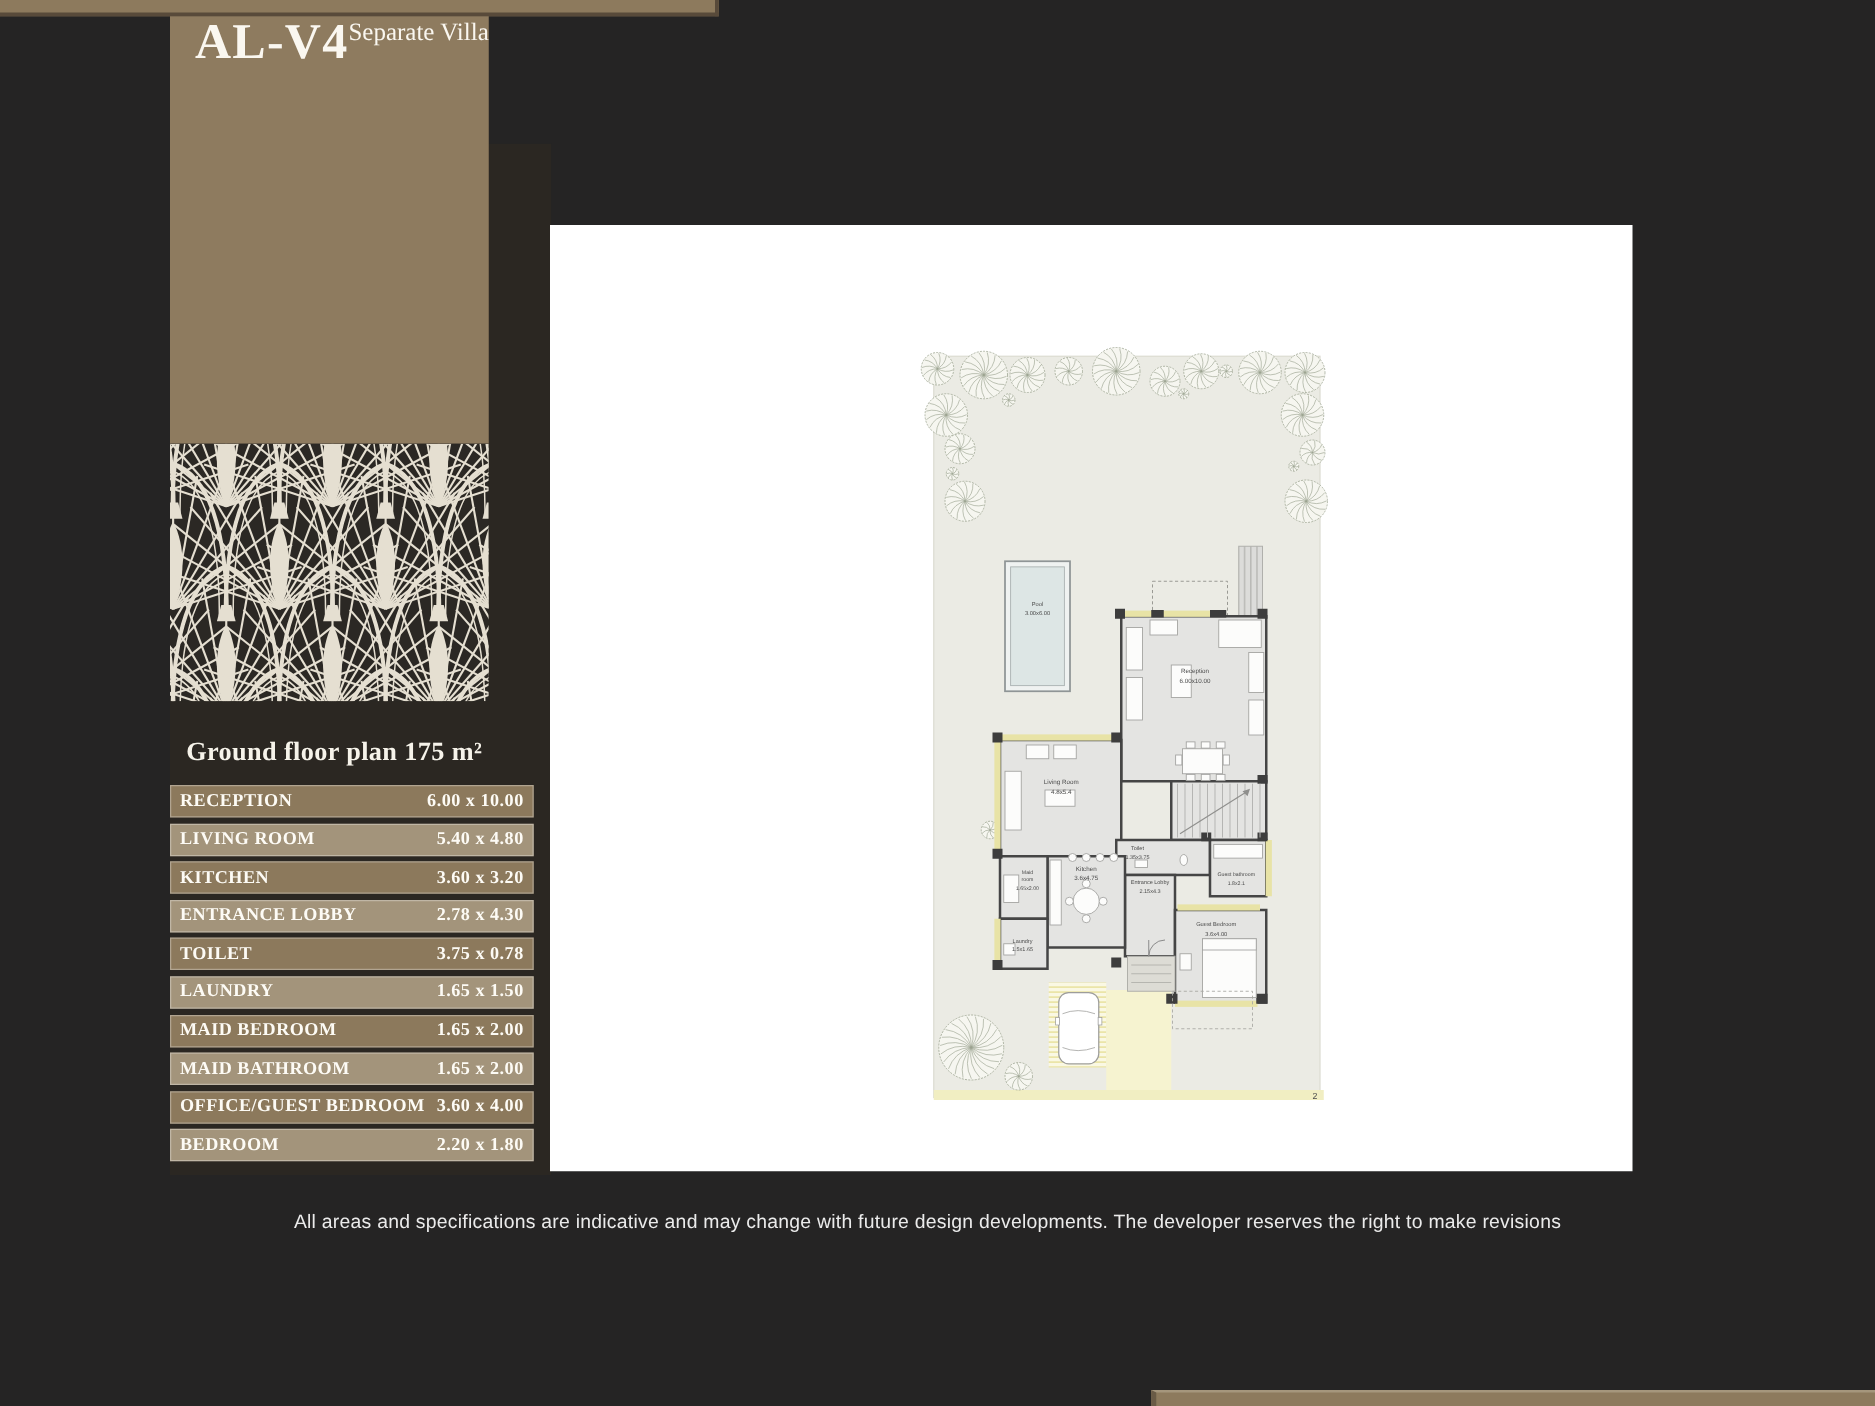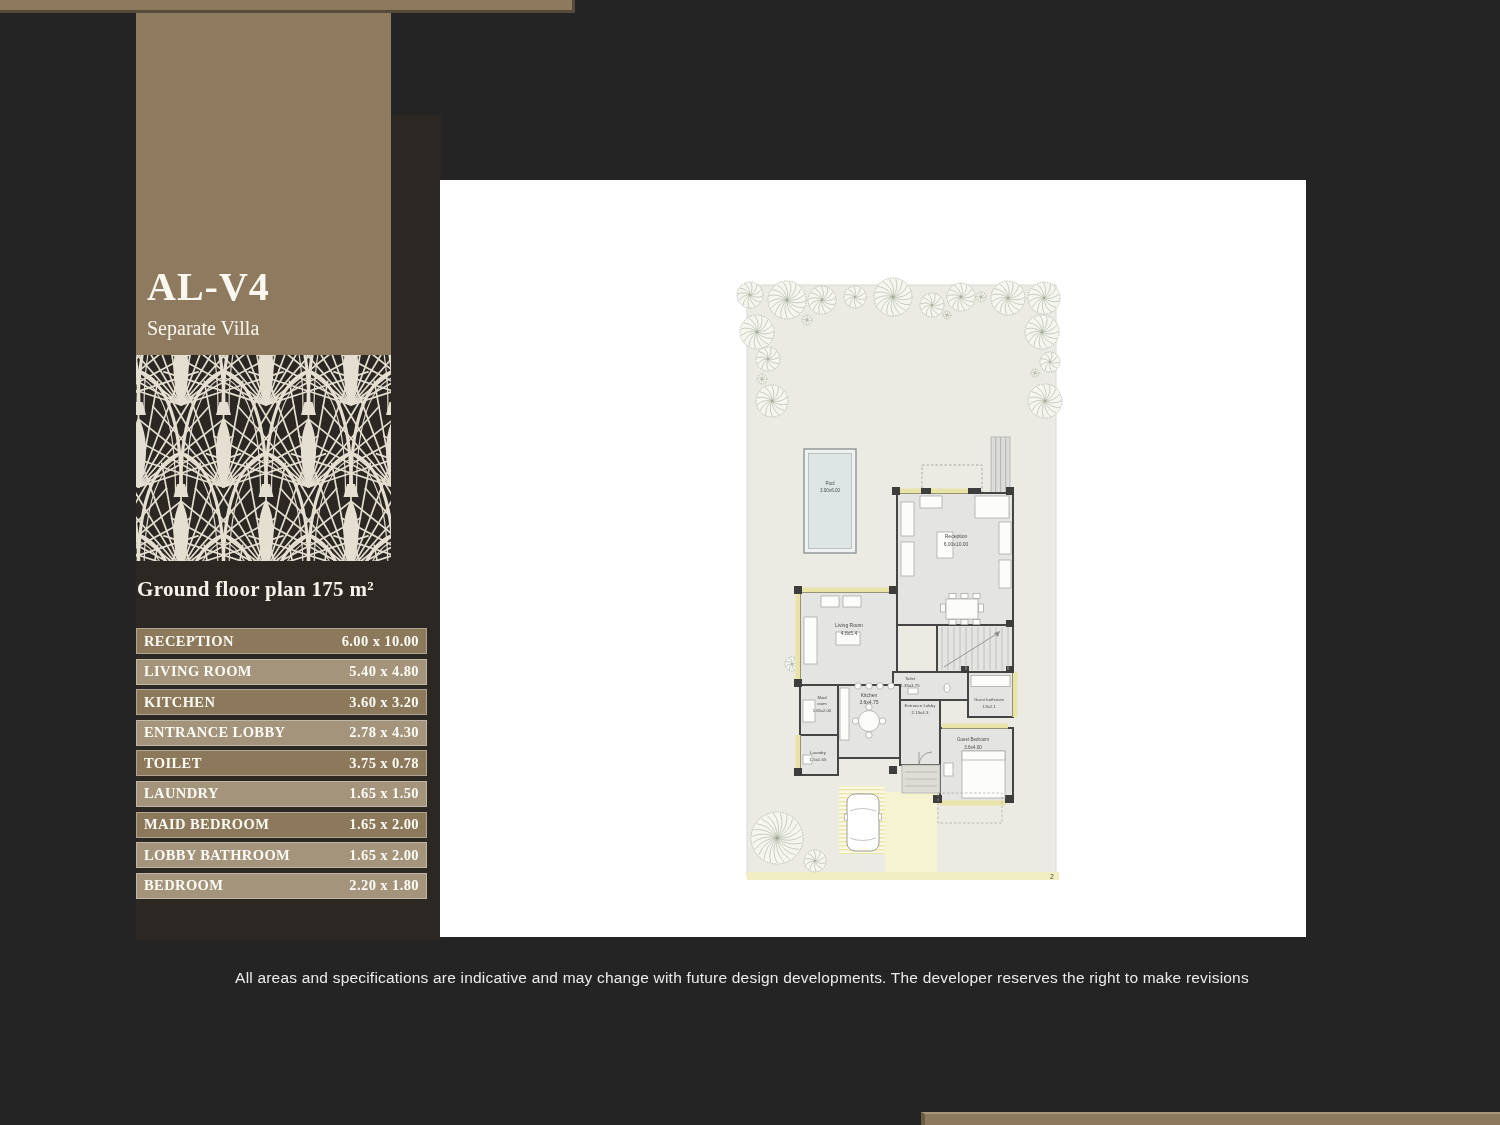--- a/index.html
+++ b/index.html
@@ -16,36 +16,36 @@
   .bottom-bar{
     position:absolute;left:921px;top:1112px;width:579px;height:13px;
     background:#8d7a5d;border-top:2px solid #a5967c;border-left:4px solid #6a5b46;
     box-sizing:border-box;
   }
 
   .side-panel{position:absolute;left:136px;top:115px;width:305px;height:825px;background:#2b2722;}
 
   .header-band{
     position:absolute;left:136px;top:13px;width:255px;height:342px;
-    background:#8e7b5f;display:flex;flex-direction:column;justify-content:flex-end;
+    background:#8e7b5f;display:flex;flex-direction:row;justify-content:flex-end;
     padding:0 0 12px 11px;box-sizing:border-box;color:#faf7f0;
   }
   .header-band h1{
     margin:0 0 8px 0;font-family:"Liberation Serif",serif;font-weight:700;
     font-size:40px;line-height:1.0;letter-spacing:1px;
   }
   .header-band .sub{font-family:"Liberation Serif",serif;font-size:20px;line-height:1.38;}
 
   .pattern{
     position:absolute;left:136px;top:355px;width:255px;height:206px;
     background:#2b2824;overflow:hidden;
   }
 
   .floor-title{
-    position:absolute;left:137px;top:577px;margin:0;color:#f6f3ea;
+    position:absolute;left:137px;top:577px;margin:12px;color:#f6f3ea;
     font-family:"Liberation Serif",serif;font-size:21px;font-weight:700;letter-spacing:.3px;
   }
 
   #room-table{position:absolute;left:136px;top:628px;width:291px;}
   .t-row{
     height:26px;margin-bottom:4.6px;display:flex;align-items:center;
     justify-content:space-between;padding:0 7px;box-sizing:border-box;
     font-family:"Liberation Serif",serif;font-weight:700;font-size:14.5px;
     color:#fdfbf5;letter-spacing:.4px;border:1px solid rgba(255,255,255,.32);
   }
@@ -153,22 +153,26 @@
         </div>
         <div class="t-row t-row--light">
           <span class="t-name">LAUNDRY</span>
           <span class="t-dims">1.65 x 1.50</span>
         </div>
         <div class="t-row t-row--dark">
           <span class="t-name">MAID BEDROOM</span>
           <span class="t-dims">1.65 x 2.00</span>
         </div>
         <div class="t-row t-row--light">
-          <span class="t-name">LOBBY BATHROOM</span>
+          <span class="t-name">MAID BATHROOM</span>
           <span class="t-dims">1.65 x 2.00</span>
+        </div>
+        <div class="t-row t-row--dark">
+          <span class="t-name">OFFICE/GUEST BEDROOM</span>
+          <span class="t-dims">3.60 x 4.00</span>
         </div>
         <div class="t-row t-row--light">
           <span class="t-name">BEDROOM</span>
           <span class="t-dims">2.20 x 1.80</span>
         </div>
       </div>
   </aside>
 
   <main class="canvas">
     <svg id="plan-svg" width="866" height="757" viewBox="0 0 866 757">

